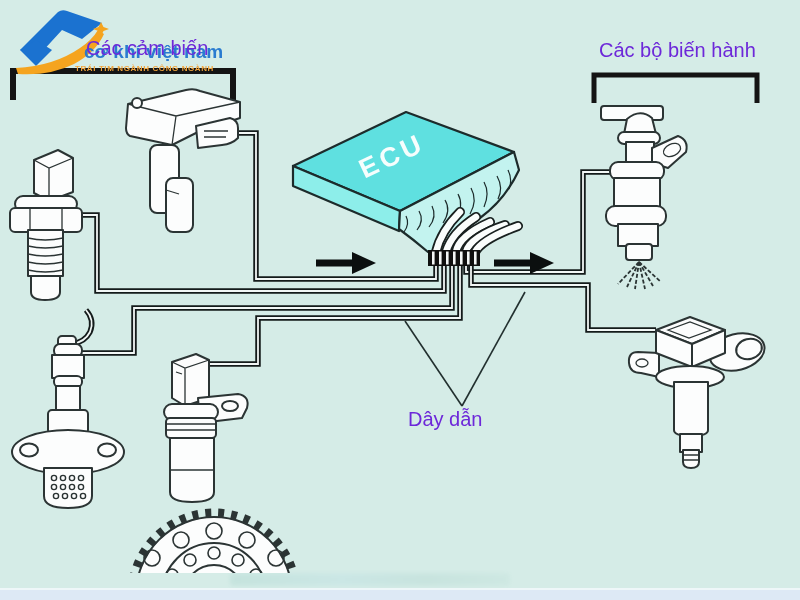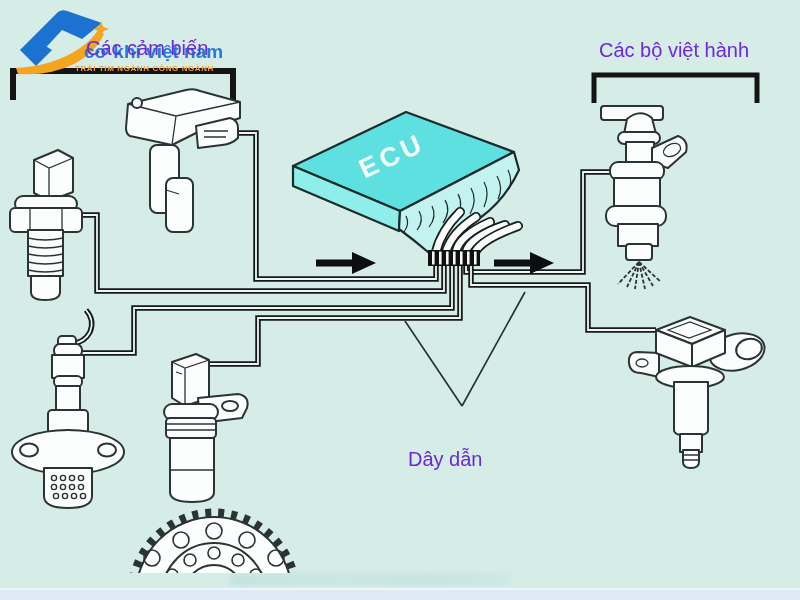--- a/index.html
+++ b/index.html
@@ -5,21 +5,21 @@
   html,body{margin:0;padding:0;}
   body{width:800px;height:600px;overflow:hidden;font-family:"Liberation Sans",sans-serif;}
   .stage{position:relative;width:800px;height:600px;background:#d5ece7;}
   .stage svg.art{position:absolute;left:0;top:0;z-index:2;}
   .logo{position:absolute;left:6px;top:4px;z-index:3;}
   .wm-brand{position:absolute;left:84px;top:41px;z-index:3;font-size:19px;font-weight:700;color:#2176cf;white-space:nowrap;opacity:.95;}
   .wm-tagline{position:absolute;left:75px;top:64px;z-index:3;font-size:8px;font-weight:700;letter-spacing:.6px;color:#f1a43c;white-space:nowrap;}
   .lbl{position:absolute;z-index:4;color:#6d28d9;font-size:20px;white-space:nowrap;}
   .lbl-sensors{left:86px;top:37px;}
   .lbl-actuators{left:599px;top:39px;}
-  .lbl-wires{left:408px;top:408px;margin-top:40px;}
+  .lbl-wires{left:408px;top:408px;}
   .footer-band{position:absolute;left:0;top:588px;width:800px;height:12px;background:#dde9f5;border-top:2px solid #eef7f9;z-index:5;}
   .ghost-mark{position:absolute;left:230px;top:573px;width:280px;height:13px;z-index:1;opacity:.22;filter:blur(2px);border-radius:4px;background:linear-gradient(90deg,#8fc7bd,#a9d6e0 40%,#9cc9c2 70%,#b7dcd4);}
   .ln{fill:#fcfdfd;stroke:#2b3434;stroke-width:2;stroke-linejoin:round;}
   .lnt{fill:none;stroke:#2b3434;stroke-width:1.3;}
   .wire-o{fill:none;stroke:#141b1b;stroke-width:5.5;}
   .wire-i{fill:none;stroke:#f2f7f6;stroke-width:1.8;}
   .bracket{fill:none;stroke:#141414;stroke-width:6;}
   .ptr{fill:none;stroke:#22302f;stroke-width:1.6;}
   .arrow{fill:#0b0f0f;stroke:none;}
   .ecu-text{fill:#f6fefd;font-family:"Liberation Sans",sans-serif;font-size:27px;font-weight:bold;letter-spacing:4px;}
@@ -235,18 +235,18 @@
       <path class="arrow" d="M530,252 L554,263 L530,274 Z"></path>
     </g>
 
     <g>
       <path class="ptr" d="M405,321 L462,406"></path>
       <path class="ptr" d="M525,292 L462,406"></path>
     </g>
   </svg>
 
   <div class="lbl lbl-sensors">Các cảm biến</div>
-  <div class="lbl lbl-actuators">Các bộ việt hành</div>
+  <div class="lbl lbl-actuators">Các bộ biến hành</div>
   <div class="lbl lbl-wires">Dây dẫn</div>
 
   <div class="ghost-mark"></div>
   <div class="footer-band"></div>
 </div>
 
 </body></html>

